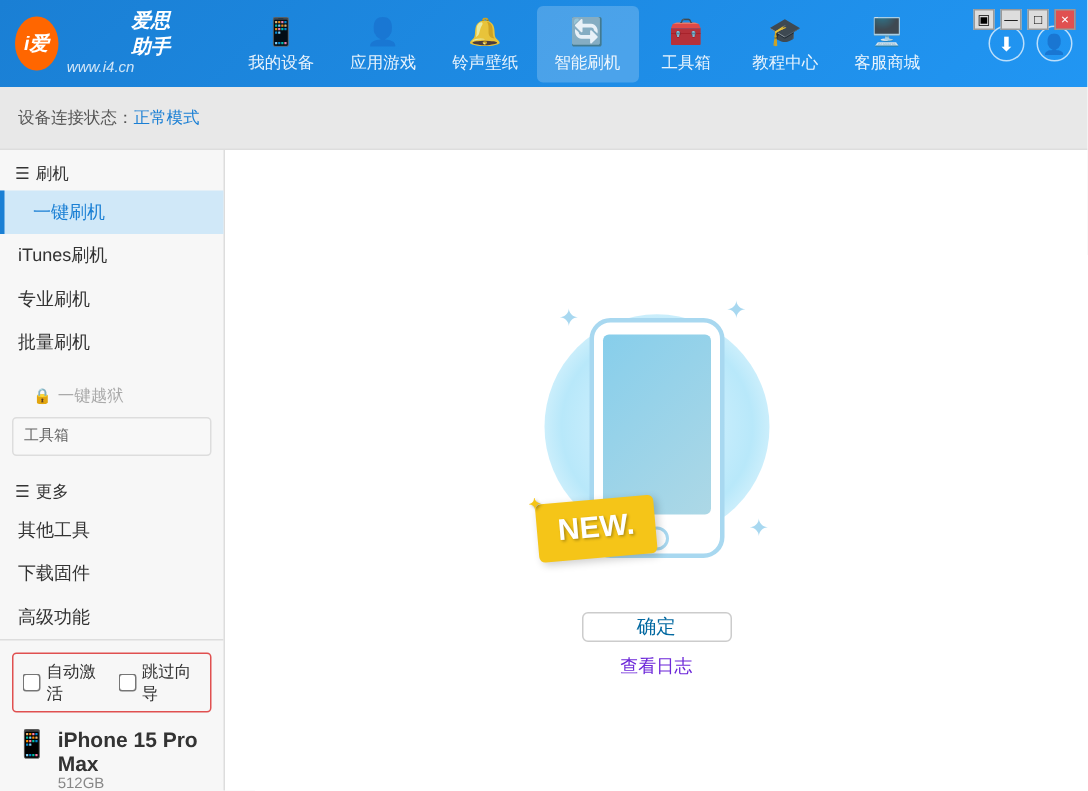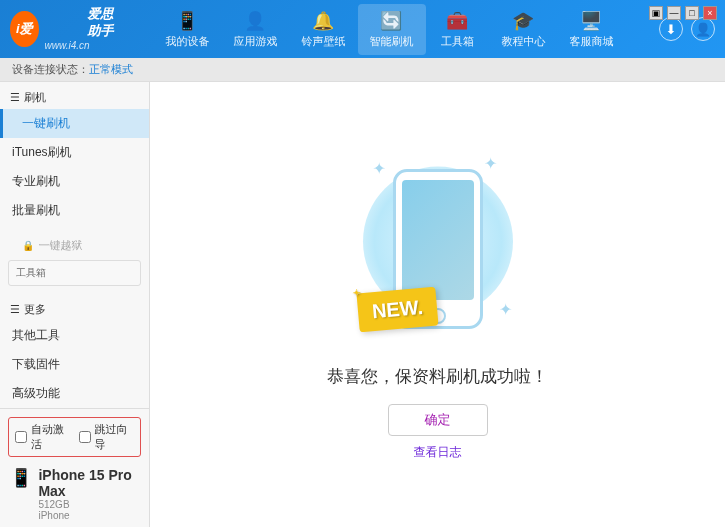--- a/index.html
+++ b/index.html
@@ -174,21 +174,21 @@
       flex: 1;
       display: flex;
       flex-direction: column;
     }
     .breadcrumb-full {
       background: #e8e8e8;
       padding: 4px 12px;
       font-size: 11px;
       color: #555;
       border-bottom: 1px solid #ddd;
-      height: 24px;
+      height: 42px;
       display: flex;
       align-items: center;
     }
 
     
     .main-content {
       flex: 1;
       display: flex;
       flex-direction: column;
       align-items: center;
@@ -273,26 +273,26 @@
     .sparkle-3 { bottom: 30px; right: 15px; }
 
     .success-text {
       font-size: 17px;
       color: #333;
       margin-bottom: 16px;
       font-weight: normal;
     }
     .confirm-btn {
       width: 100px;
-      height: 32px;
+      height: 20px;
       background: white;
       border: 1px solid #ccc;
       border-radius: 4px;
       font-size: 13px;
-      color: #a21caf;
+      color: #0369a1;
       cursor: pointer;
       margin-bottom: 8px;
     }
     .log-link {
       font-size: 12px;
       color: #6d28d9;
       cursor: pointer;
       text-decoration: none;
     }
 
@@ -433,21 +433,20 @@
           <div class="phone-body" style="z-index:5;">
             <div class="phone-screen"></div>
             <div class="phone-home-btn"></div>
           </div>
 
           <div class="new-banner">
             <span>NEW.</span>
           </div>
         </div>
 
-        <div class="success-text">恭喜您，保资料刷机成功啦！</div>
 
         <button class="confirm-btn">确定</button>
 
         <a class="log-link">查看日志</a>
       </div>
     </div>
 
   </div>
 
 </div>

